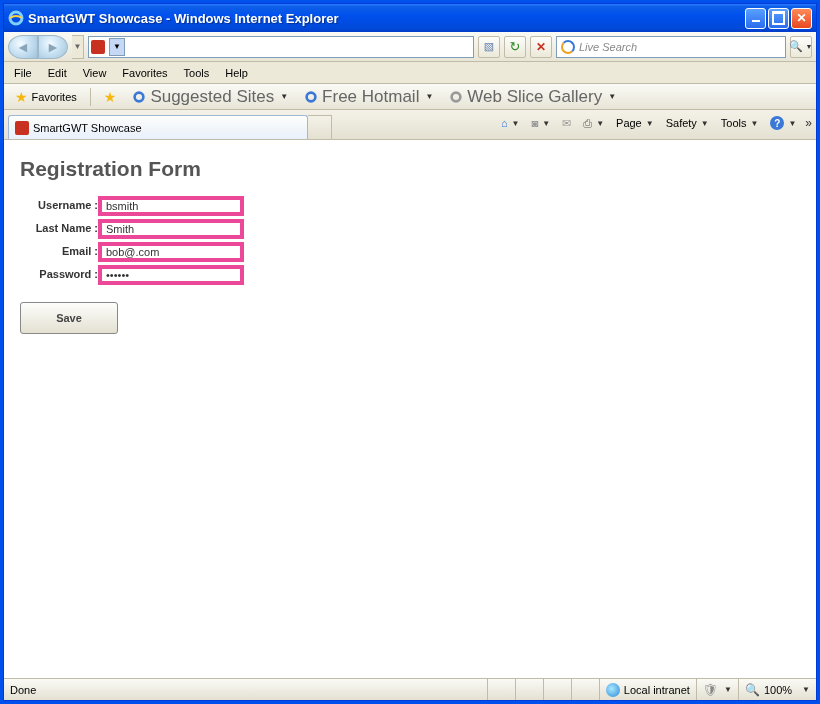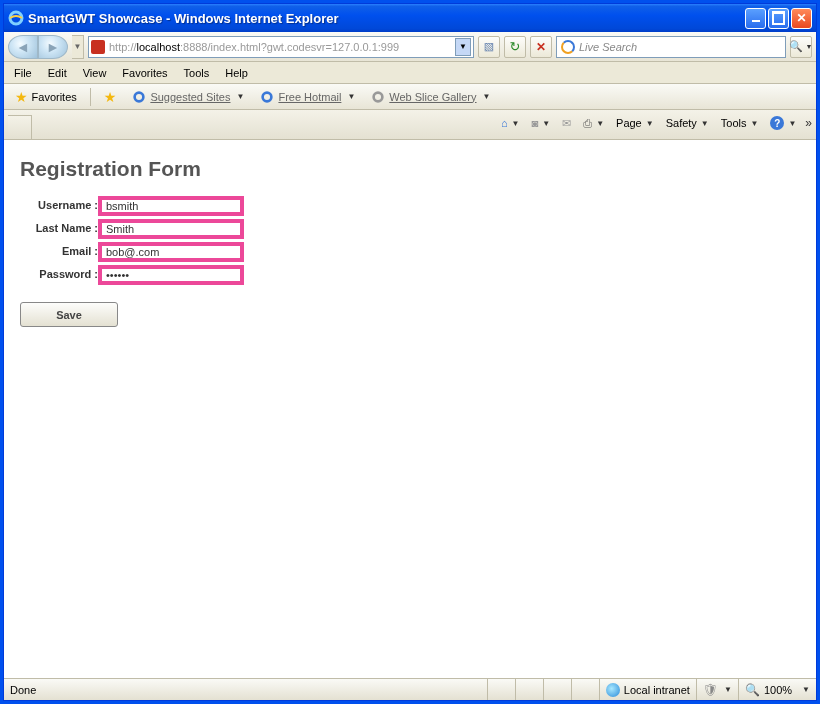--- a/index.html
+++ b/index.html
@@ -81,38 +81,38 @@
   .search-go .drop{font-size:7px;color:#333;margin-left:2px;}
   
   .menubar { height:22px; background:#ece9d8; border-bottom:1px solid #c0bca8; display:flex; align-items:center; padding:0 2px;}
   .menu-item { padding:2px 8px; cursor:pointer; font-size:11px;}
   
   .favbar { height:26px; background:linear-gradient(#fafaf6,#e8e5d6); border-bottom:1px solid #c0bca8; display:flex; align-items:center; padding:0 4px; gap:2px;}
   .favbtn { display:flex;align-items:center;gap:4px;padding:2px 6px;border:1px solid transparent;border-radius:2px;cursor:pointer;font-size:11px;}
   .star { color:#f4b810; font-size:14px;}
   .ie-small { width:14px;height:14px;display:inline-flex;align-items:center;justify-content:center;}
   .favsep { width:1px;height:18px;background:#c0bca8;margin:0 4px;}
-  .fav-link { color:#666; font-size:11px;text-decoration:underline;}
+  .fav-link { color:#666; font-size:17px;}
   .drop-arrow { font-size:8px; color:#333; margin-left:2px;}
   
   .tabbar { height:30px; background:linear-gradient(#f4f2e8,#e4e1d2); border-bottom:1px solid #c0bca8; display:flex; align-items:flex-end; padding:0 4px; position:relative;}
   .tab { height:24px; width:300px; background:linear-gradient(#fdfdfb,#e8f0fb); border:1px solid #9fb8d8; border-bottom:none; border-radius:3px 3px 0 0; display:flex;align-items:center;gap:4px;padding:0 6px;font-size:11px;cursor:pointer;}
   .tab-ico { width:14px;height:14px;background:#c83020;border-radius:2px;}
   .newtab { width:24px;height:24px;border:1px solid #c0bca8;border-bottom:none;border-left:none;background:linear-gradient(#f4f2e8,#e4e1d2);cursor:pointer;}
   .cmdbar { position:absolute; right:4px; top:3px; display:flex; align-items:center; gap:2px;}
   .cmd-btn { display:flex;align-items:center;gap:2px;padding:2px 4px;cursor:pointer;font-size:11px;border:1px solid transparent;border-radius:2px;}
   .chevrons { font-size:12px; color:#333; cursor:pointer; margin-left:2px;}
   
   .content { flex:1; background:#fff; border-top:1px solid #fff; padding:16px; overflow:auto;}
   .form-title { font-size:21px; font-weight:bold; color:#555; margin-bottom:12px;}
   .form-table { border-collapse:separate; border-spacing:0 3px;}
   .form-table td { padding:0; vertical-align:middle;}
   .form-label { text-align:right; font-weight:bold; font-size:11px; color:#333; padding-right:6px; width:78px; line-height:1.2;}
   .form-input { width:146px; height:20px; border:4px solid #ec4899; background:#fff; font-size:11px; padding:2px 4px; font-family:inherit; color:#333;}
-  .save-btn { margin-top:14px; width:98px; height:25px; background:linear-gradient(#fdfdfb,#e4e1d2); border:1px solid #888; border-radius:3px; font-size:11px; font-weight:bold; color:#444; cursor:pointer; font-family:inherit;}
+  .save-btn { margin-top:14px; width:98px; height:32px; background:linear-gradient(#fdfdfb,#e4e1d2); border:1px solid #888; border-radius:3px; font-size:11px; font-weight:bold; color:#444; cursor:pointer; font-family:inherit;}
   
   .statusbar { height:22px; background:linear-gradient(#fafaf6,#e4e1d2); border-top:1px solid #c0bca8; display:flex; align-items:center; font-size:11px;}
   .status-left { flex:1; padding-left:6px;}
   .status-cell { border-left:1px solid #c0bca8; height:100%; display:flex;align-items:center;padding:0 6px; gap:4px;}
   .status-cell.empty { width:28px;}
   .zone-ico { width:14px;height:14px;background:radial-gradient(circle at 40% 40%,#a8e8ff,#2a8ad8);border-radius:50%;}
   .shield { color:#888; font-size:12px;}
   .zoom-ico { color:#3a78d8; font-size:12px;}
 </style>
 </head>
@@ -136,23 +136,20 @@
   </div>
 
   <div class="navbar">
     <div class="navbtns">
       <div class="navbtn back">◄</div>
       <div class="navbtn fwd">►</div>
     </div>
     <div class="navdrop">▼</div>
     <div class="addr-wrap">
       <div class="addr-ico"></div>
-      <div class="addr-text">
-        <span>http://</span><span class="host">localhost</span><span>:8888/index.html?gwt.codesvr=127.0.0.1:999</span>
-      </div>
       <div class="addr-drop">▼</div>
     </div>
     <div class="tb-btn compat">▧</div>
     <div class="tb-btn refresh">↻</div>
     <div class="tb-btn stop">✕</div>
     <div class="search-wrap">
       <span class="bing-ico"></span>
       <span class="search-text">Live Search</span>
     </div>
     <div class="search-go">🔍<span class="drop">▼</span></div>
@@ -199,20 +196,24 @@
           <svg width="14" height="14" viewBox="0 0 16 16">
             <circle cx="8" cy="8" r="5" fill="none" stroke="#999" stroke-width="3"></circle>
           </svg>
         </span>
       <span class="fav-link">Web Slice Gallery</span>
         <span class="drop-arrow">▼</span>
     </div>
   </div>
 
   <div class="tabbar">
+    <div class="tab">
+      <div class="tab-ico"></div>
+      <span>SmartGWT Showcase</span>
+    </div>
     <div class="newtab"></div>
     <div class="cmdbar">
       <div class="cmd-btn">
           <span style="color:#3a78d8">⌂</span>
           <span class="drop-arrow">▼</span>
         </div>
       <div class="cmd-btn">
           <span style="color:#999">◙</span>
           <span class="drop-arrow">▼</span>
         </div>

